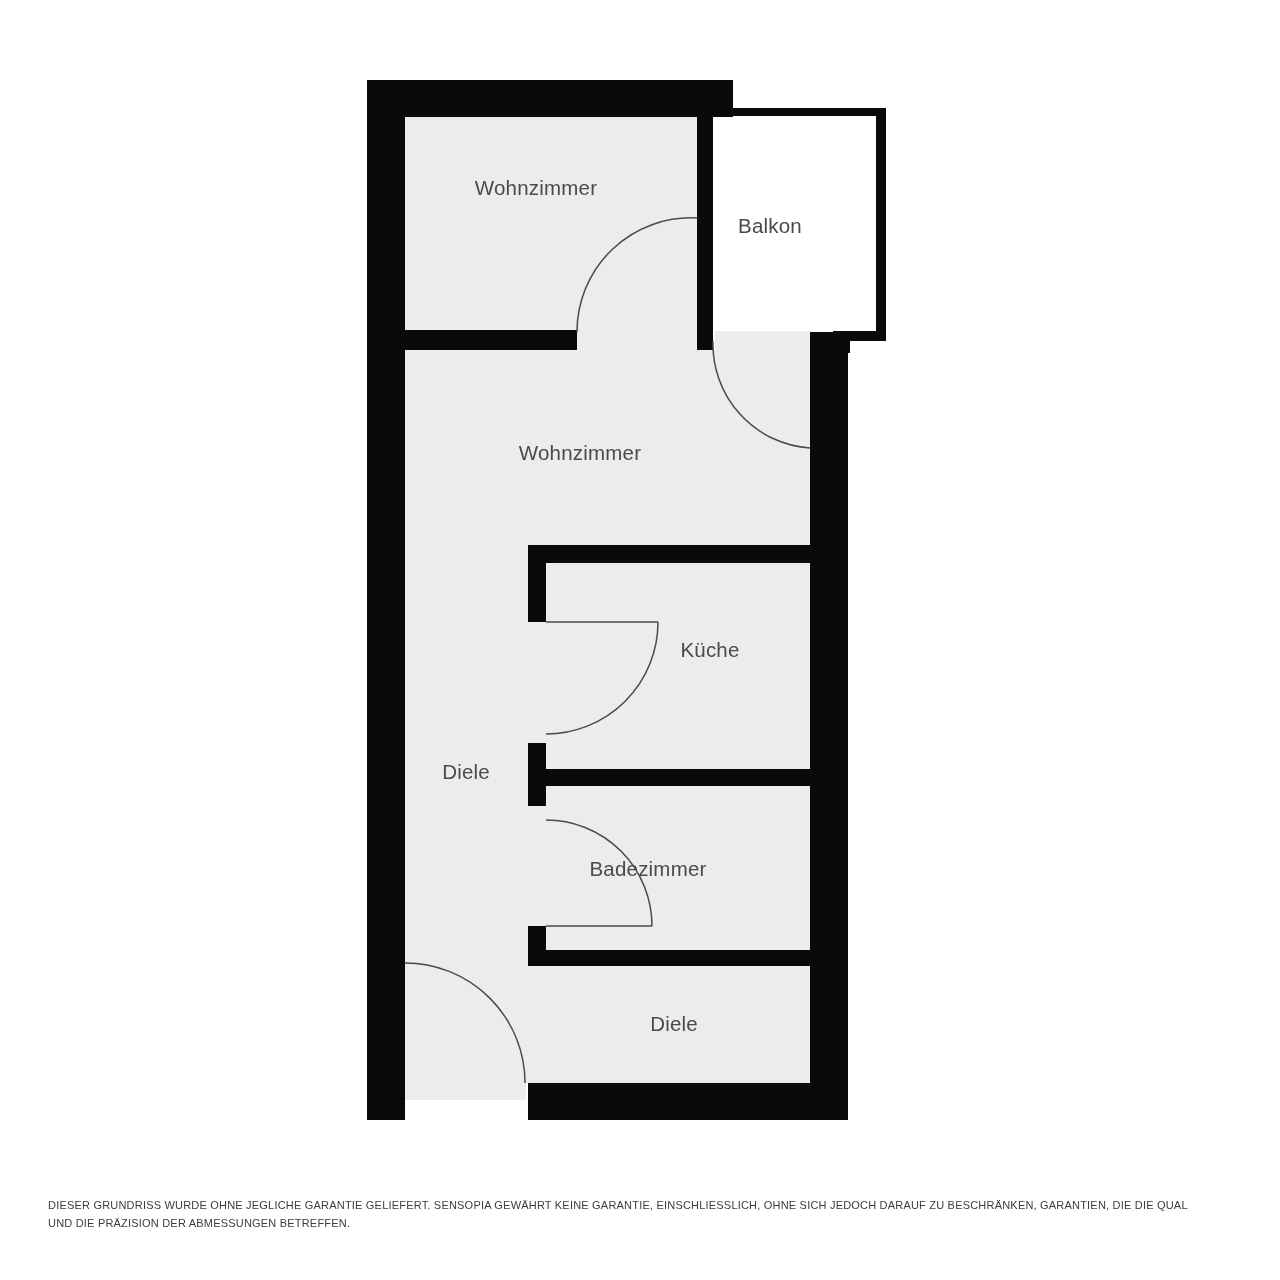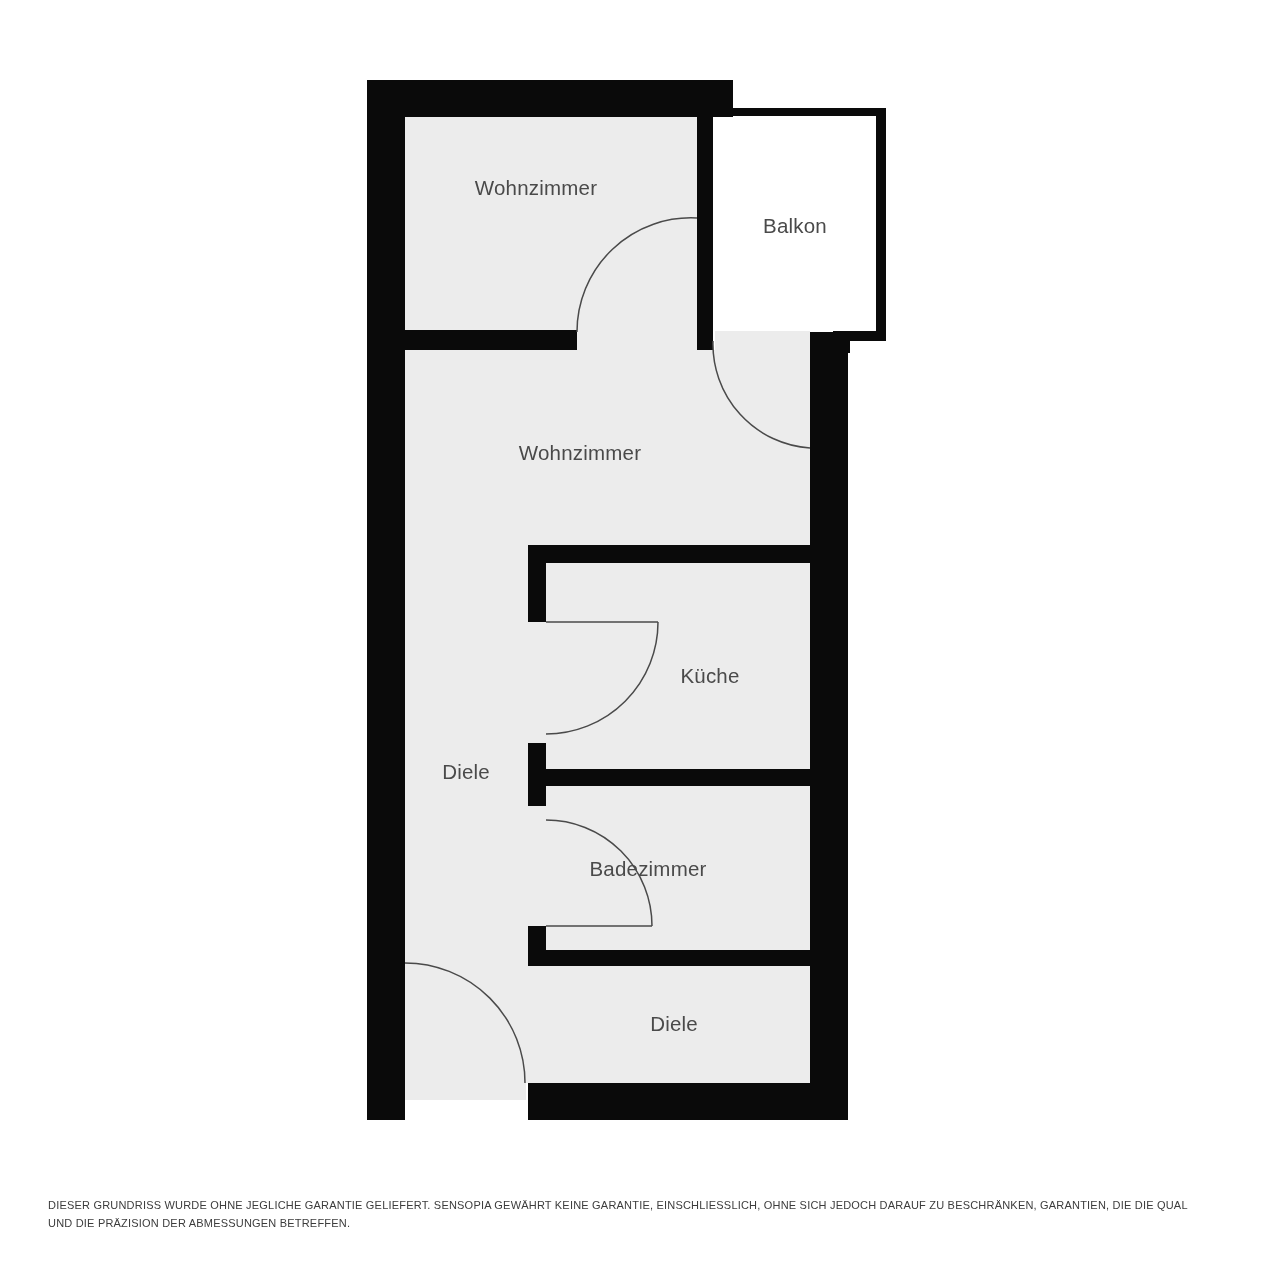--- a/index.html
+++ b/index.html
@@ -65,21 +65,21 @@
     <path d="M 697 218 A 114 114 0 0 0 577 332"></path>
     <path d="M 713 341 A 104 104 0 0 0 810 448"></path>
     <path d="M 546 622 L 658 622"></path>
     <path d="M 658 622 A 112 112 0 0 1 546 734"></path>
     <path d="M 546 926 L 652 926"></path>
     <path d="M 652 926 A 106 106 0 0 0 546 820"></path>
     <path d="M 405 963 A 120 120 0 0 1 525 1083"></path>
   </svg>
 
   <div class="room-label" style="left:536px;top:188px">Wohnzimmer</div>
-  <div class="room-label" style="left:795px;top:226px">Balkon</div>
+  <div class="room-label" style="left:770px;top:226px">Balkon</div>
   <div class="room-label" style="left:580px;top:453px">Wohnzimmer</div>
-  <div class="room-label" style="left:710px;top:676px">Küche</div>
+  <div class="room-label" style="left:710px;top:650px">Küche</div>
   <div class="room-label" style="left:466px;top:772px">Diele</div>
   <div class="room-label" style="left:648px;top:869px">Badezimmer</div>
   <div class="room-label" style="left:674px;top:1024px">Diele</div>
 
   <div class="disclaimer">DIESER GRUNDRISS WURDE OHNE JEGLICHE GARANTIE GELIEFERT. SENSOPIA GEWÄHRT KEINE GARANTIE, EINSCHLIESSLICH, OHNE SICH JEDOCH DARAUF ZU BESCHRÄNKEN, GARANTIEN, DIE DIE QUALITÄT UND DIE PRÄZISION DER ABMESSUNGEN BETREFFEN.</div>
 </div>
 
 </body></html>

